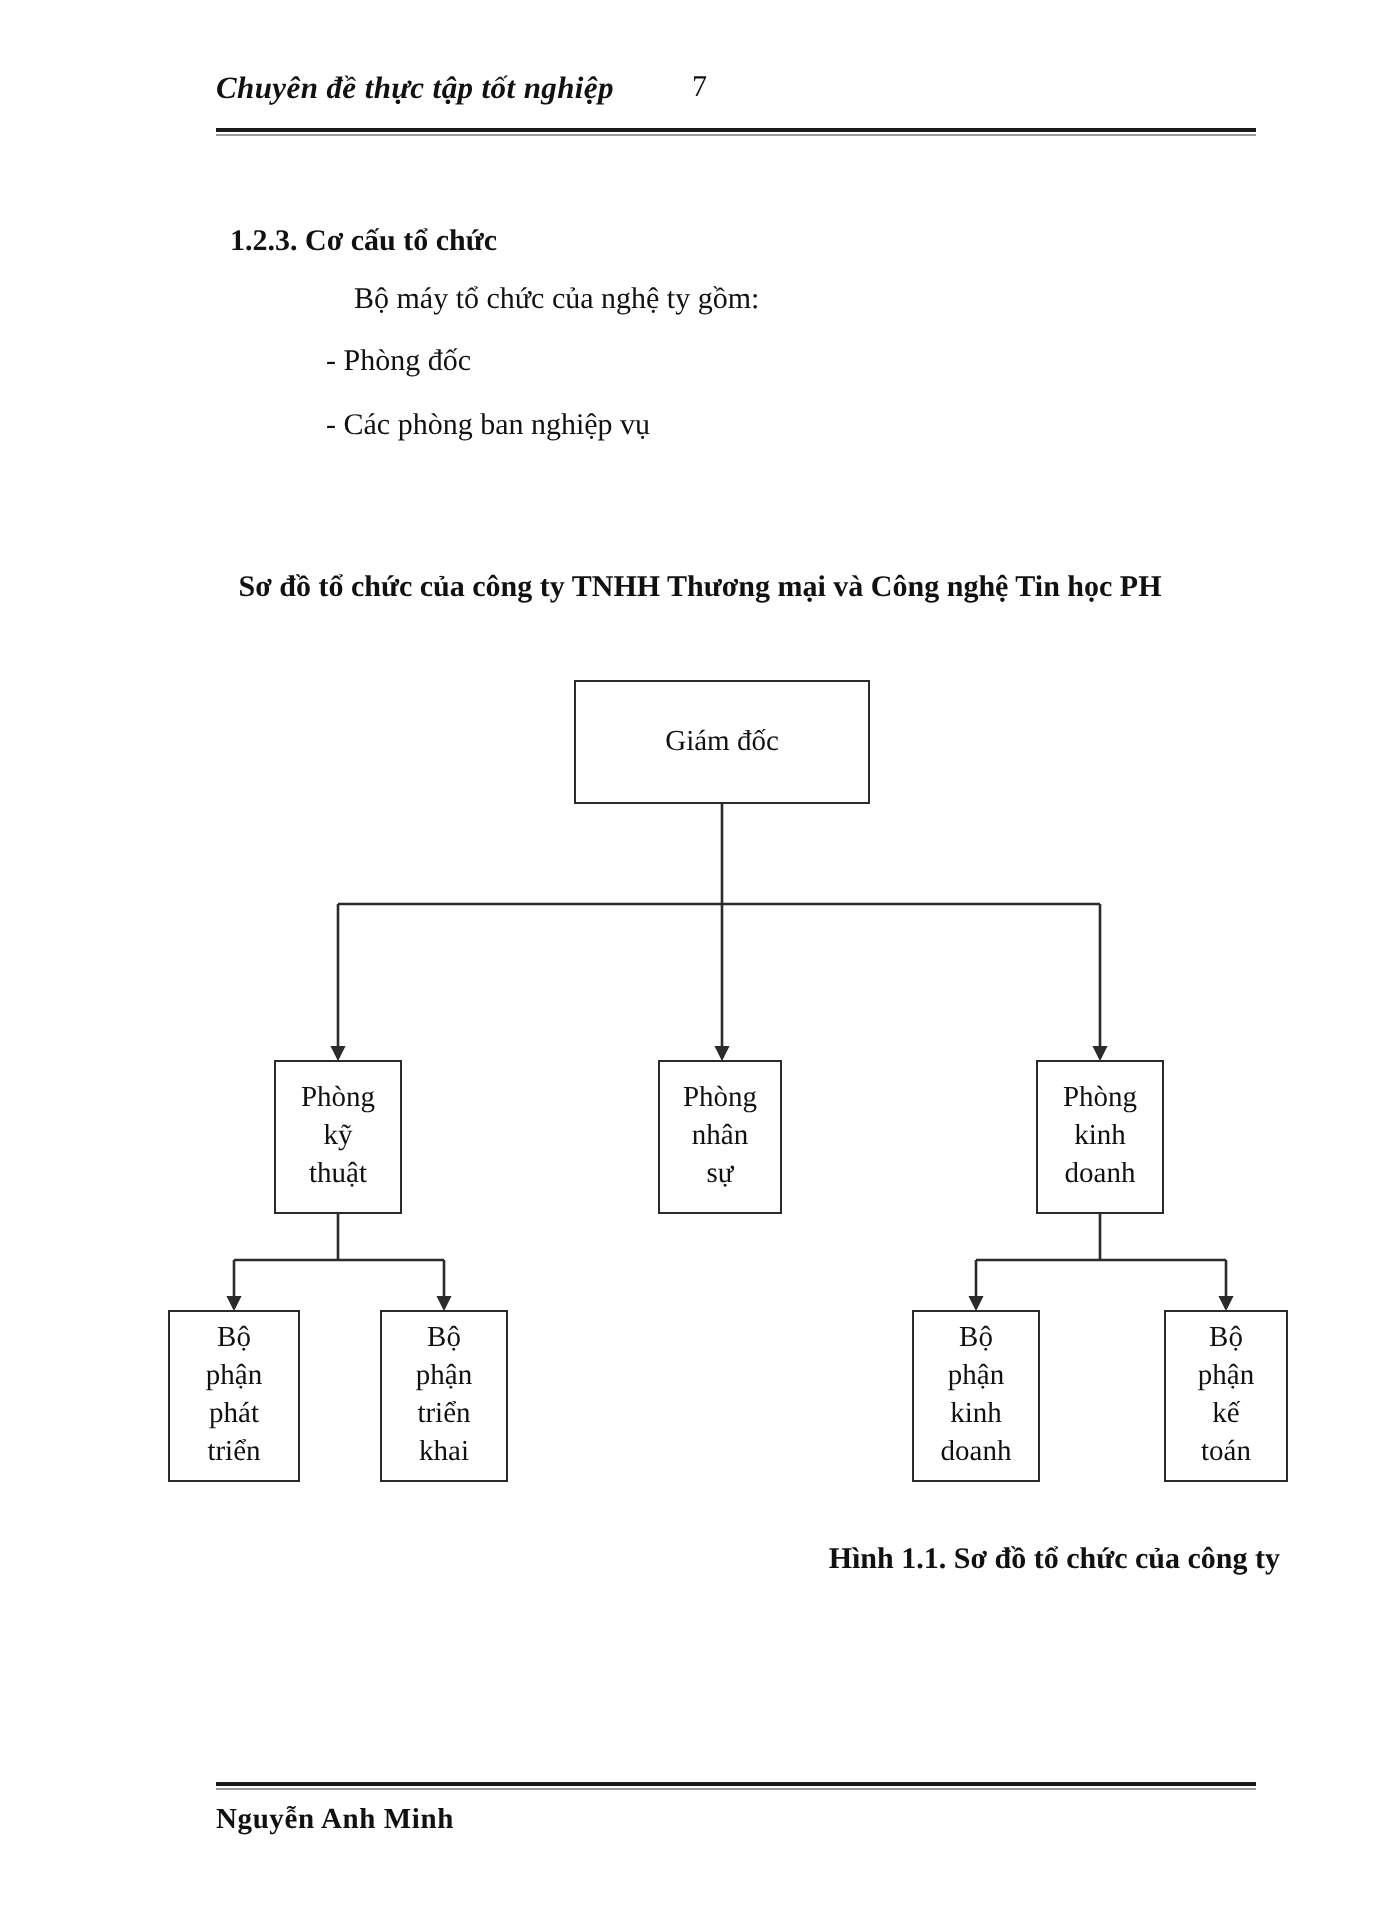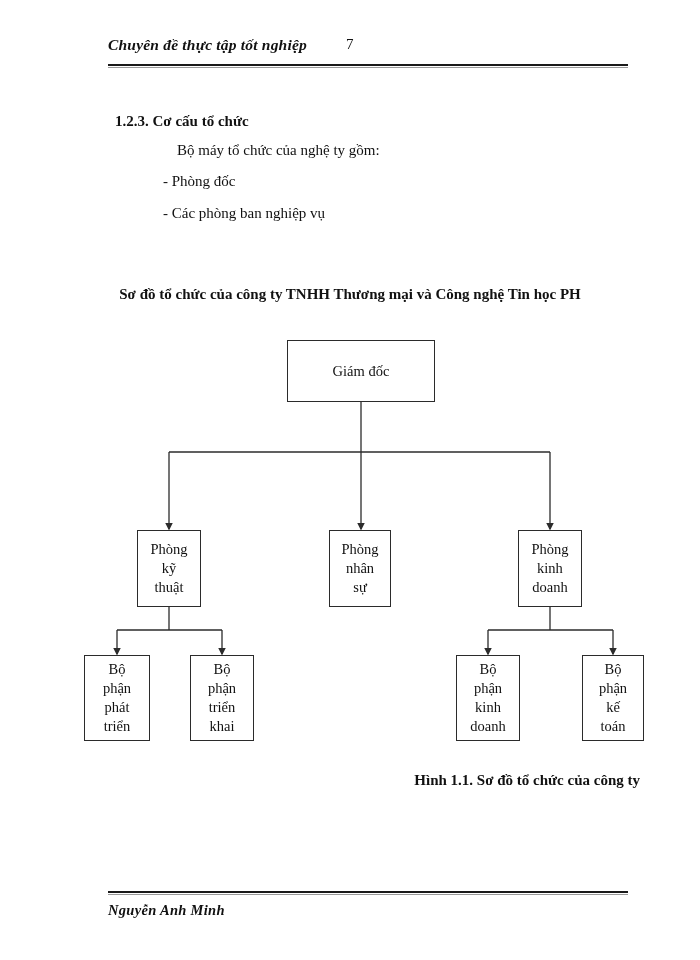--- a/index.html
+++ b/index.html
@@ -180,21 +180,20 @@
     left: 108px;
     top: 894px;
     width: 520px;
     height: 0;
     border-top: 1px solid #9a9a9a;
   }
   .footer-name {
     position: absolute;
     left: 108px;
     top: 902px;
-    font-style: italic;
     font-weight: bold;
     font-size: 14.5px;
     letter-spacing: 0.3px;
   }
 </style>
 </head>
 <body>
 
 <div class="page">
 

